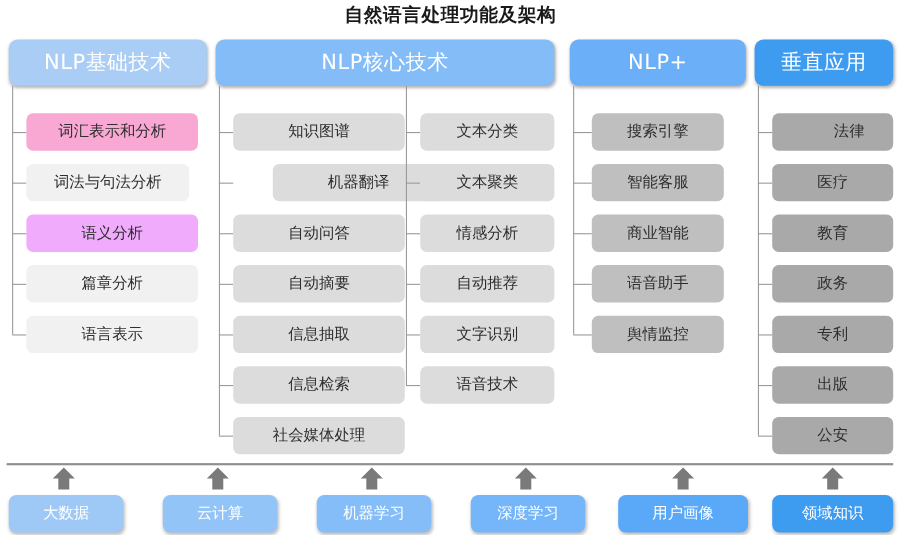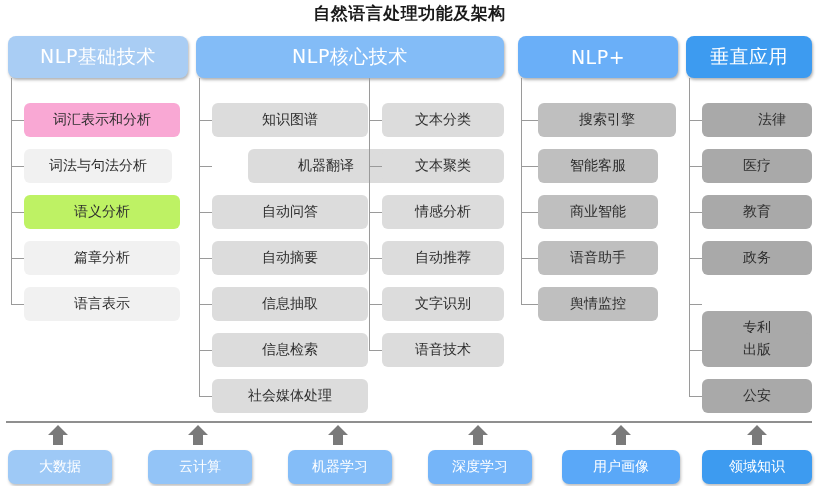--- a/index.html
+++ b/index.html
@@ -114,21 +114,21 @@
       <div class="trunk" style="left: 11px; top: 78px; height: 226px; background: rgb(154, 154, 154);"></div>
       <div class="stub" style="left: 11px; top: 120px; width: 13px; background: rgb(154, 154, 154);"></div>
       <div class="item-box" style="position: absolute; left: 24px; top: 103px; width: 156px; background: #f9a8d4;">
         <span>词汇表示和分析</span>
       </div>
       <div class="stub" style="left: 11px; top: 166px; width: 13px; background: rgb(154, 154, 154);"></div>
       <div class="item-box" style="position: absolute; left: 24px; top: 149px; width: 148px; background: rgb(241, 241, 241);">
         <span>词法与句法分析</span>
       </div>
       <div class="stub" style="left: 11px; top: 212px; width: 13px; background: rgb(154, 154, 154);"></div>
-      <div class="item-box" style="position: absolute; left: 24px; top: 195px; width: 156px; background: #bef264;">
+      <div class="item-box" style="position: absolute; left: 24px; top: 195px; width: 156px; background: #f0abfc;">
         <span>语义分析</span>
       </div>
       <div class="stub" style="left: 11px; top: 258px; width: 13px; background: rgb(154, 154, 154);"></div>
       <div class="item-box" style="position: absolute; left: 24px; top: 241px; width: 156px; background: rgb(241, 241, 241);">
         <span>篇章分析</span>
       </div>
       <div class="stub" style="left: 11px; top: 304px; width: 13px; background: rgb(154, 154, 154);"></div>
       <div class="item-box" style="position: absolute; left: 24px; top: 287px; width: 156px; background: rgb(241, 241, 241);">
         <span>语言表示</span>
       </div>
@@ -187,21 +187,21 @@
       </div>
       <div class="stub" style="left: 369px; top: 350px; width: 13px; background: rgb(154, 154, 154);"></div>
       <div class="item-box" style="position: absolute; left: 382px; top: 333px; width: 122px; background: rgb(220, 220, 220);">
         <span>语音技术</span>
       </div>
       <div class="header-box" style="left: 518px; top: 36px; width: 160px; position: absolute; background: rgb(106, 175, 248);">
         <span>NLP+</span>
       </div>
       <div class="trunk" style="left: 521px; top: 78px; height: 226px; background: rgb(154, 154, 154);"></div>
       <div class="stub" style="left: 521px; top: 120px; width: 17px; background: rgb(154, 154, 154);"></div>
-      <div class="item-box" style="position: absolute; left: 538px; top: 103px; width: 138px; background: rgb(191, 191, 191);">
+      <div class="item-box" style="position: absolute; left: 538px; top: 103px; width: 120px; background: rgb(191, 191, 191);">
         <span>搜索引擎</span>
       </div>
       <div class="stub" style="left: 521px; top: 166px; width: 17px; background: rgb(154, 154, 154);"></div>
       <div class="item-box" style="position: absolute; left: 538px; top: 149px; width: 120px; background: rgb(191, 191, 191);">
         <span>智能客服</span>
       </div>
       <div class="stub" style="left: 521px; top: 212px; width: 17px; background: rgb(154, 154, 154);"></div>
       <div class="item-box" style="position: absolute; left: 538px; top: 195px; width: 120px; background: rgb(191, 191, 191);">
         <span>商业智能</span>
       </div>
@@ -227,21 +227,21 @@
       </div>
       <div class="stub" style="left: 689px; top: 212px; width: 13px; background: rgb(154, 154, 154);"></div>
       <div class="item-box" style="position: absolute; left: 702px; top: 195px; width: 110px; background: rgb(169, 169, 169);">
         <span>教育</span>
       </div>
       <div class="stub" style="left: 689px; top: 258px; width: 13px; background: rgb(154, 154, 154);"></div>
       <div class="item-box" style="position: absolute; left: 702px; top: 241px; width: 110px; background: rgb(169, 169, 169);">
         <span>政务</span>
       </div>
       <div class="stub" style="left: 689px; top: 304px; width: 13px; background: rgb(154, 154, 154);"></div>
-      <div class="item-box" style="position: absolute; left: 702px; top: 287px; width: 110px; background: rgb(169, 169, 169); margin-top: 24px;">
+      <div class="item-box" style="position: absolute; left: 702px; top: 287px; width: 110px; background: rgb(169, 169, 169);">
         <span>专利</span>
       </div>
       <div class="stub" style="left: 689px; top: 350px; width: 13px; background: rgb(154, 154, 154);"></div>
       <div class="item-box" style="position: absolute; left: 702px; top: 333px; width: 110px; background: rgb(169, 169, 169);">
         <span>出版</span>
       </div>
       <div class="stub" style="left: 689px; top: 396px; width: 13px; background: rgb(154, 154, 154);"></div>
       <div class="item-box" style="position: absolute; left: 702px; top: 379px; width: 110px; background: rgb(169, 169, 169);">
         <span>公安</span>
       </div>

